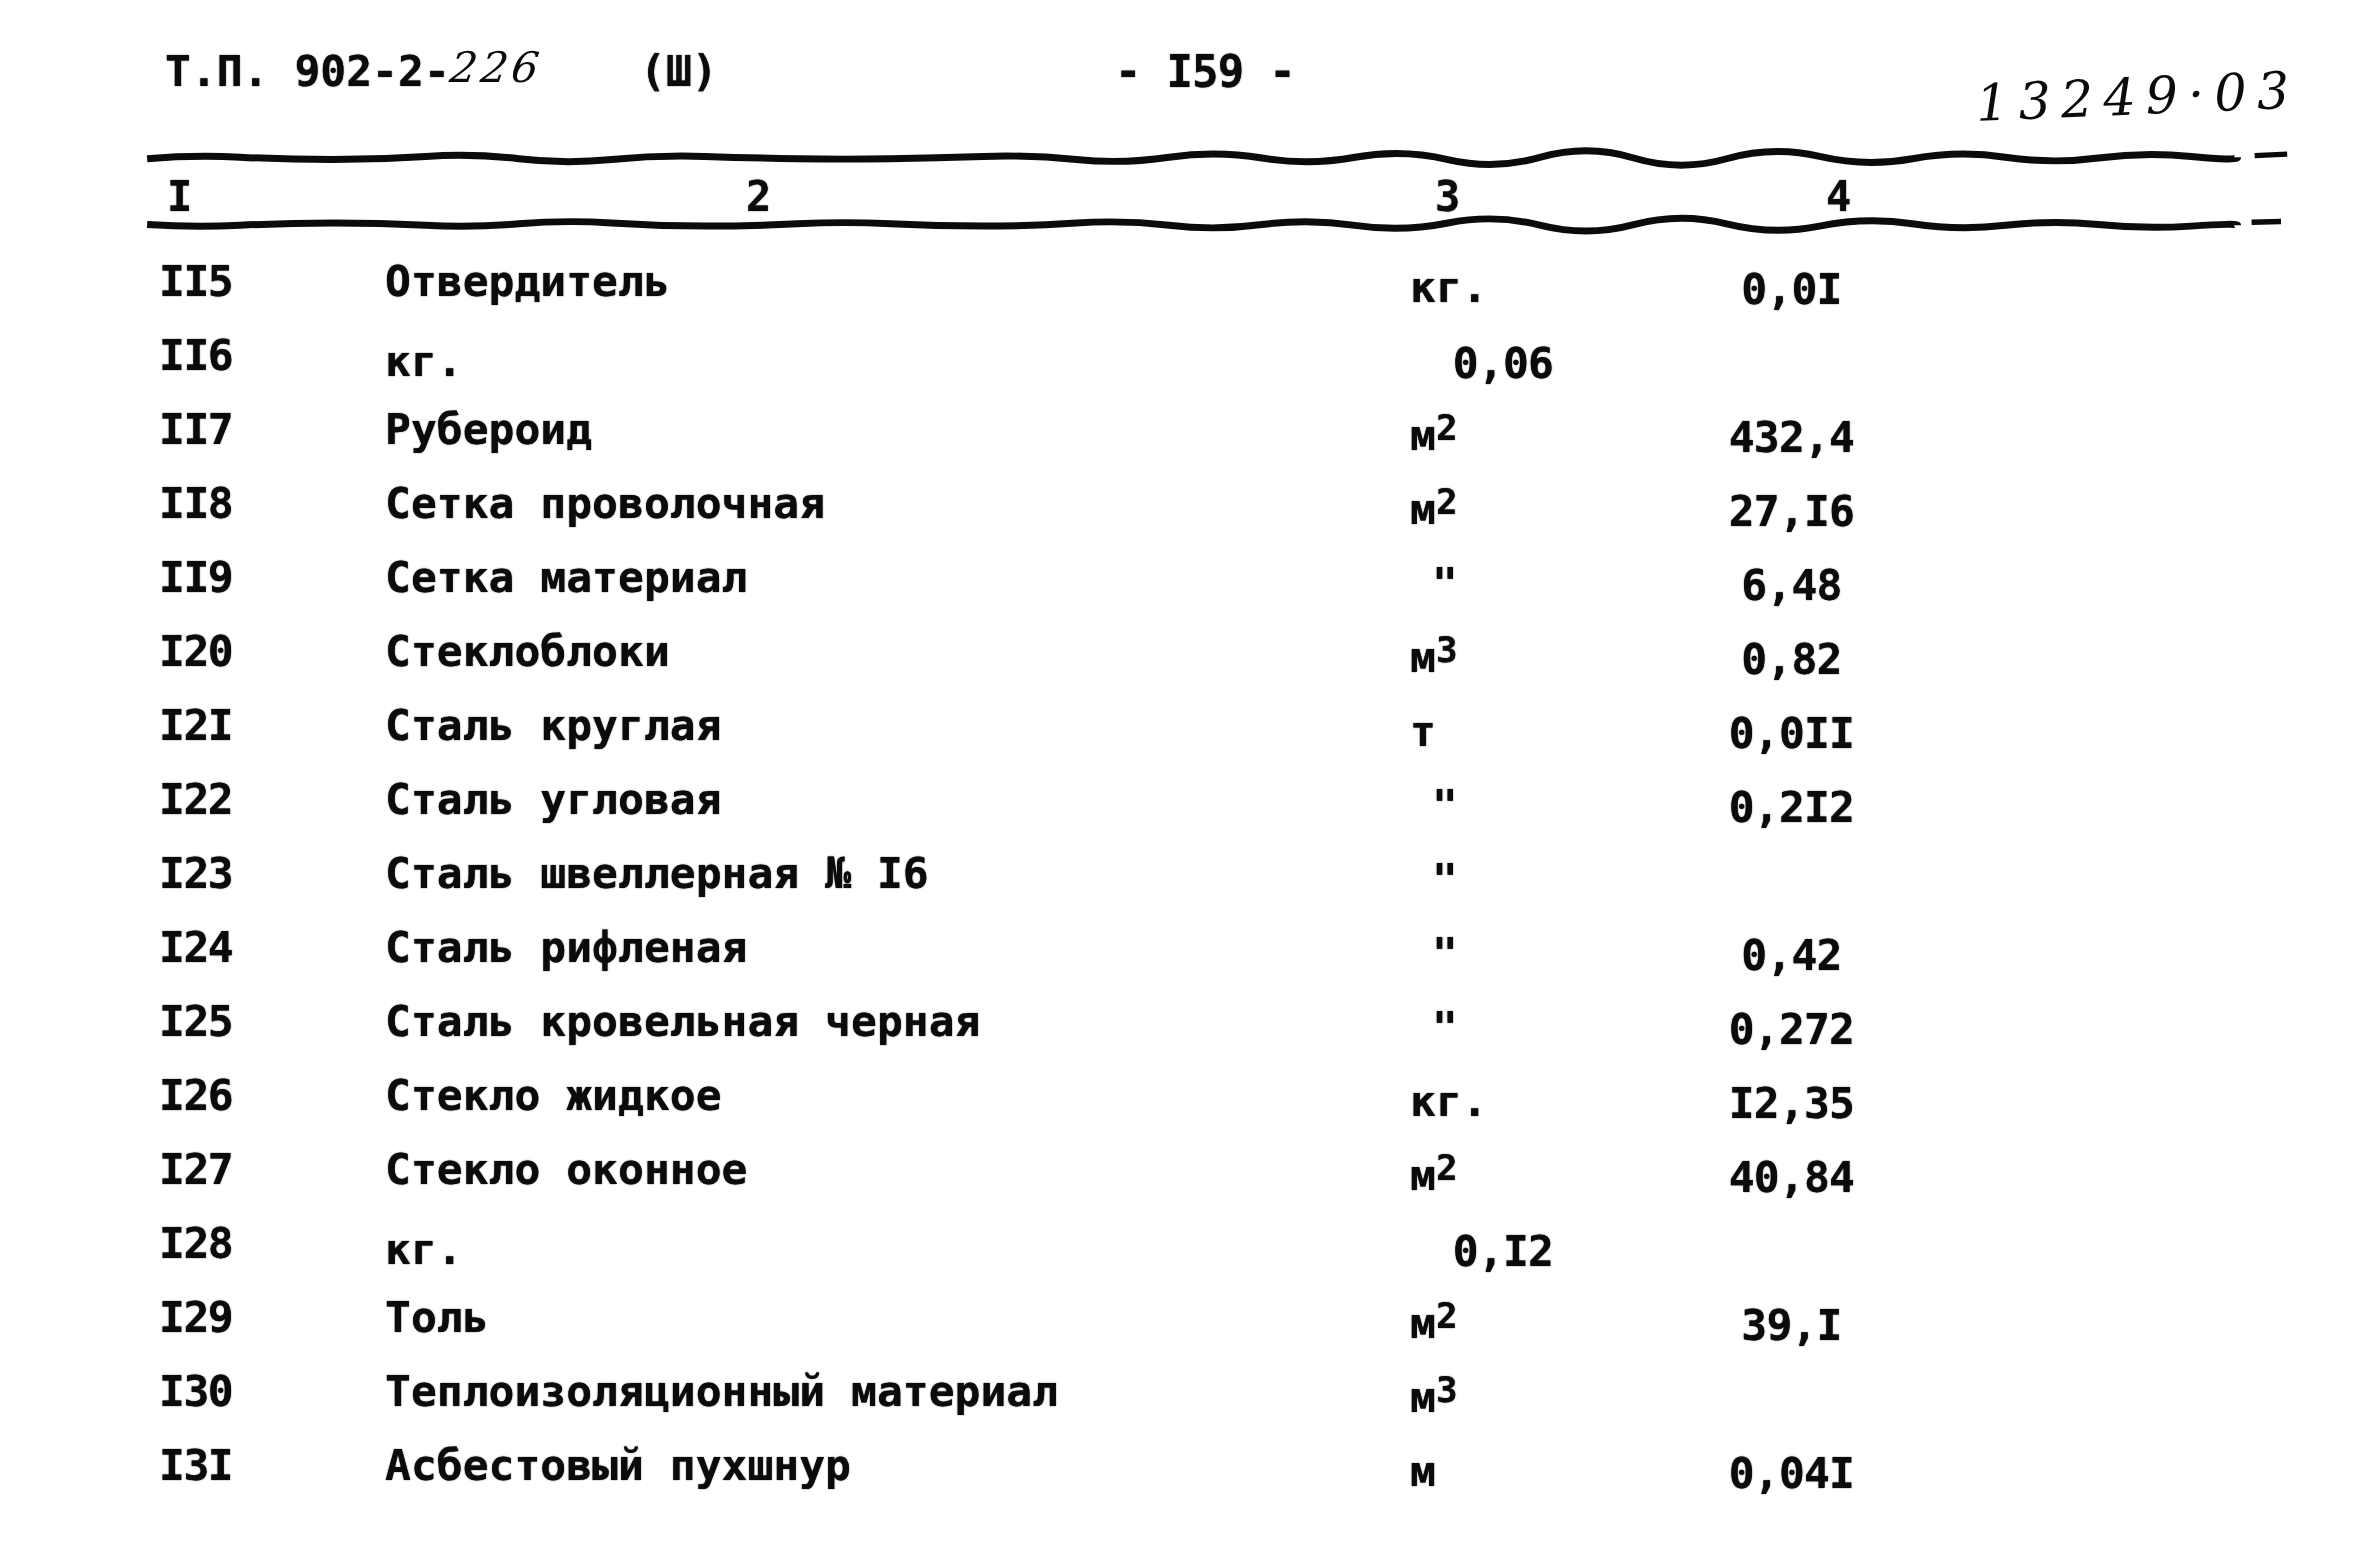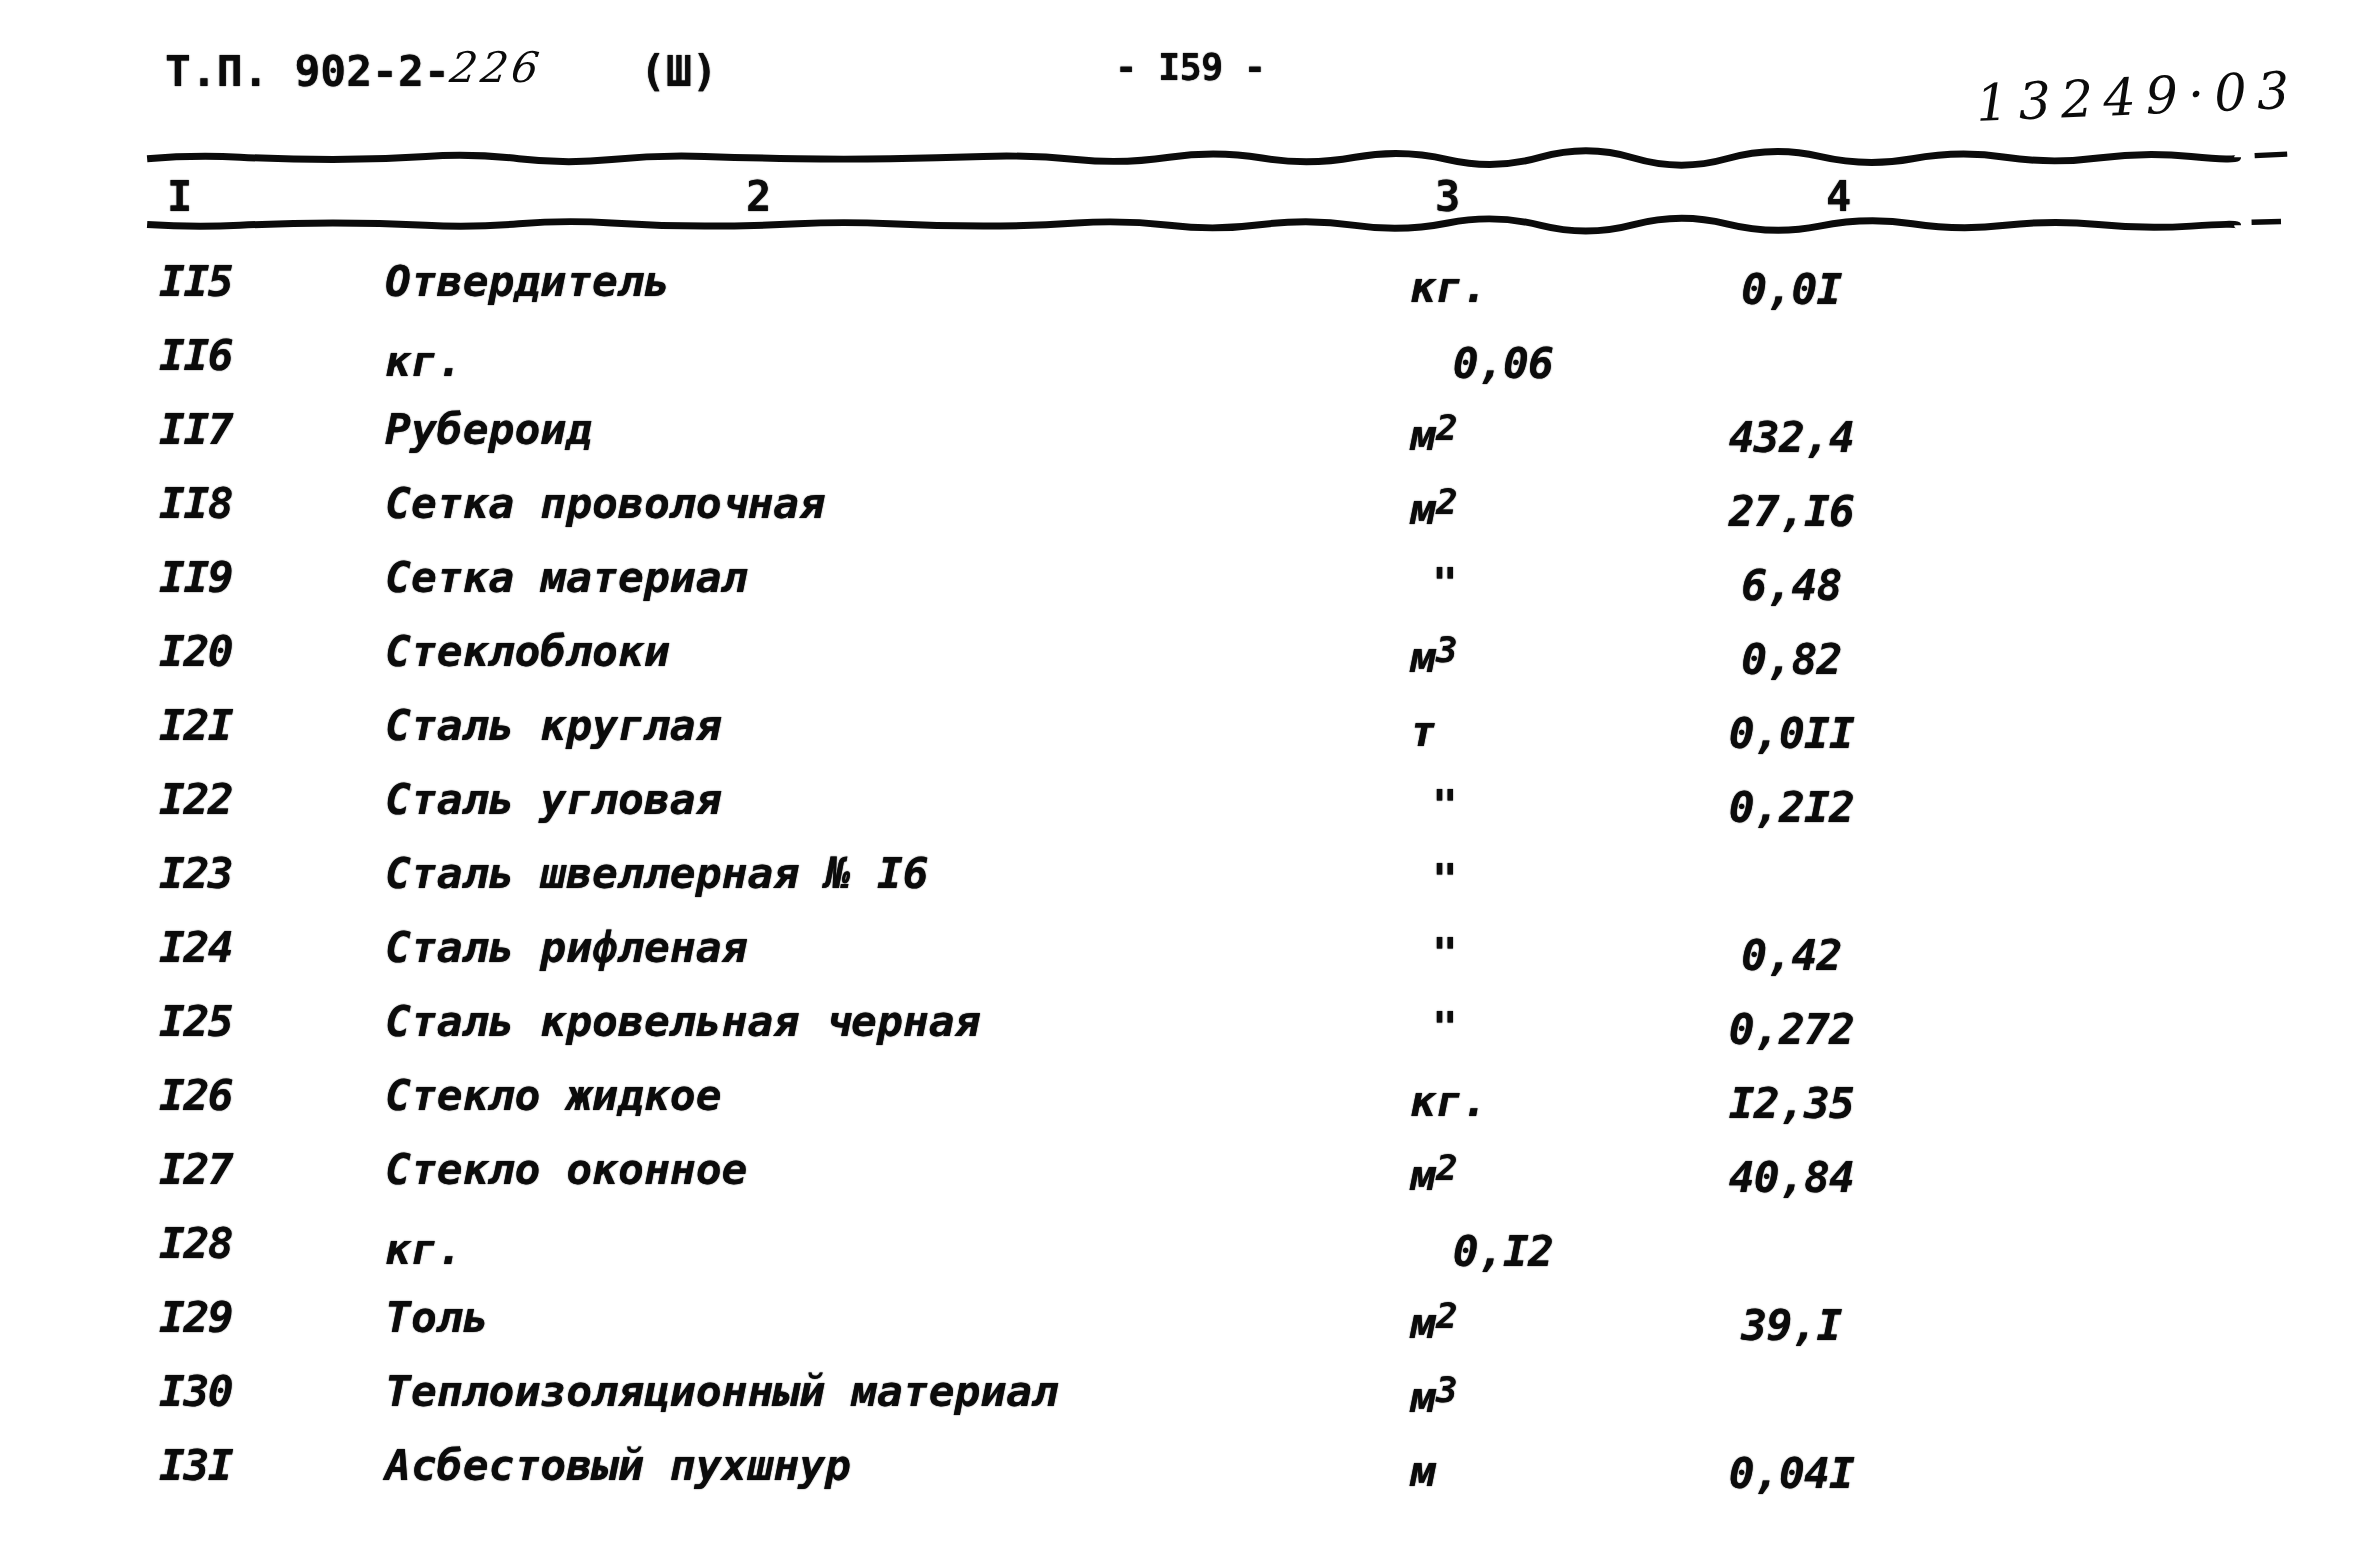--- a/index.html
+++ b/index.html
@@ -13,41 +13,41 @@
 
   
   .doc-header{position:absolute;left:0;top:0;width:100%;height:155px}
   .doc-code{position:absolute;left:165px;top:46px;font-size:43px;white-space:nowrap}
   .hand{
     font-family:"DejaVu Serif","Liberation Serif",serif;font-style:italic;font-weight:500;
     display:inline-block;transform:skewX(-8deg) translateY(-3.9px);
     letter-spacing:3.9px;text-shadow:none;font-size:42px;
   }
   .series{position:absolute;left:640px;top:46px;font-size:43px}
-  .pageno{position:absolute;left:1115px;top:46px;font-size:37px;letter-spacing:-0.8px}
+  .pageno{position:absolute;left:1115px;top:46px;font-size:44px;letter-spacing:-0.8px}
   .handno{
     position:absolute;left:1976px;top:74px;white-space:nowrap;
     font-family:"DejaVu Serif","Liberation Serif",serif;font-style:italic;
     font-size:51px;letter-spacing:10px;
     transform:rotate(-2.4deg);transform-origin:left center;
   }
 
   
   svg.rule{position:absolute;left:0;top:0;pointer-events:none}
 
   
   .colheads{position:absolute;left:0;top:172px;width:100%;height:50px;font-size:42px}
   .colheads span{position:absolute;top:0}
 
   
   .tbody{position:absolute;left:0;top:256px;width:100%}
   .trow{
     position:relative;height:74px;padding-left:159px;
     display:grid;grid-template-columns:226px 1025px 186px 391px;
-    align-items:start;font-size:43px;font-style:italic;
+    align-items:start;font-size:43px;
   }
   .c-no{display:block;letter-spacing:-1.5px}
   .c-name{display:block;white-space:nowrap}
   .c-unit{display:block;transform:translateY(6.2px)}
   .c-unit.ditto{padding-left:22px}
   .unit-sup{display:inline-block;font-size:36px;transform:translateY(-10px)}
   .c-qty{display:block;text-align:center;transform:translateY(7.7px);letter-spacing:-0.8px}
 </style>
 </head>
 <body style="--ink: #0b0b0b; --paper: #ffffff;">

